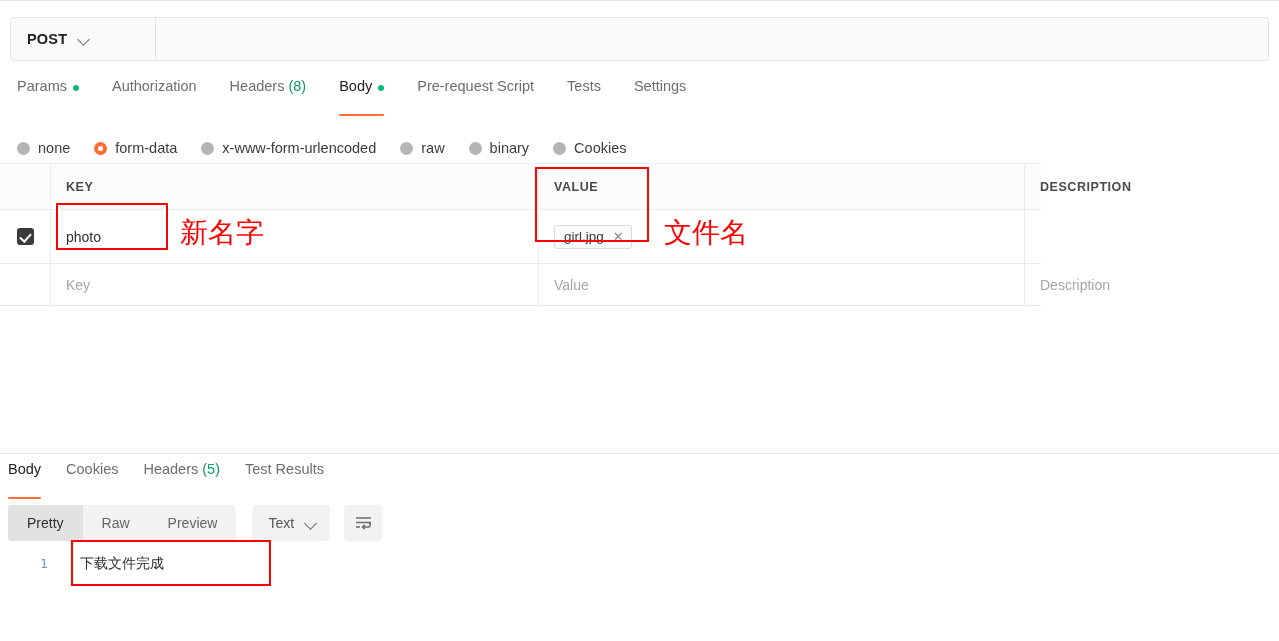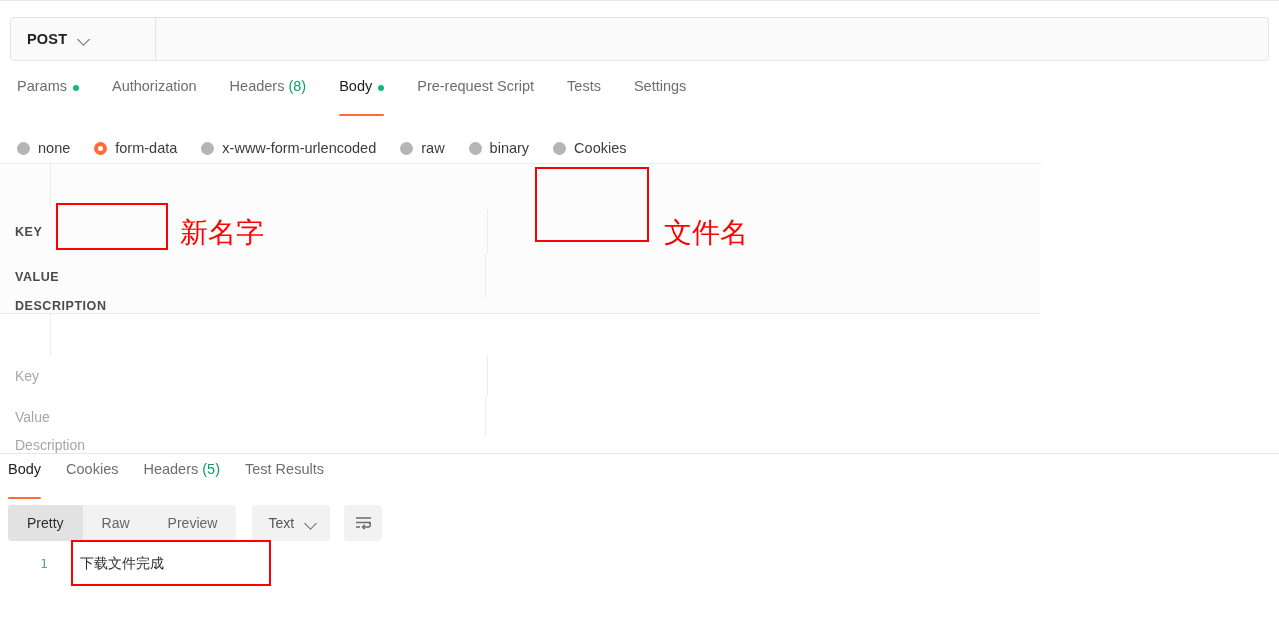--- a/index.html
+++ b/index.html
@@ -90,21 +90,21 @@
     position: relative;
   }
   .radio-item.sel .radio-dot { background: #ff6c37; }
   .radio-item.sel .radio-dot::after {
     content: ""; position: absolute; left: 4px; top: 4px;
     width: 5px; height: 5px; border-radius: 50%; background: #fff;
   }
 
   
   .tbl { position: absolute; left: 0; top: 163px; width: 1279px; }
-  .trow { display: flex; width: 1041px; border-bottom: 1px solid #ececec; flex-direction: column; }
+  .trow { display: flex; width: 1041px; border-bottom: 1px solid #ececec; }
   .trow.head { background: #fcfcfc; border-top: 1px solid #ececec; }
   .c-chk { width: 51px; flex: none; border-right: 1px solid #ececec; position: relative; }
   .c-key { width: 488px; flex: none; border-right: 1px solid #ececec; }
   .c-val { width: 486px; flex: none; border-right: 1px solid #ececec; }
   .c-desc { flex: 1; }
   .trow.head > div { height: 45px; display: flex; align-items: center; padding-left: 15px; }
   .trow.head .c-chk { padding: 0; }
   .hlabel {
     font-size: 12.5px; font-weight: 700; color: #4a4a4a; letter-spacing: .55px;
   }
@@ -284,20 +284,35 @@
         <span class="hlabel">KEY</span>
       </div>
       <div class="c-val">
         <span class="hlabel">VALUE</span>
       </div>
       <div class="c-desc">
         <span class="hlabel">DESCRIPTION</span>
       </div>
     </div>
 
+    <div class="trow data">
+      <div class="c-chk">
+        <span class="chk"></span>
+      </div>
+      <div class="c-key">
+        <span class="cell-text">photo</span>
+      </div>
+      <div class="c-val">
+        <span class="file-chip">
+          <span>girl.jpg</span>
+          <span class="chip-x">✕</span>
+        </span>
+      </div>
+      <div class="c-desc"></div>
+    </div>
 
     <div class="trow empty">
       <div class="c-chk"></div>
       <div class="c-key">
         <span class="cell-ph">Key</span>
       </div>
       <div class="c-val">
         <span class="cell-ph">Value</span>
       </div>
       <div class="c-desc">

